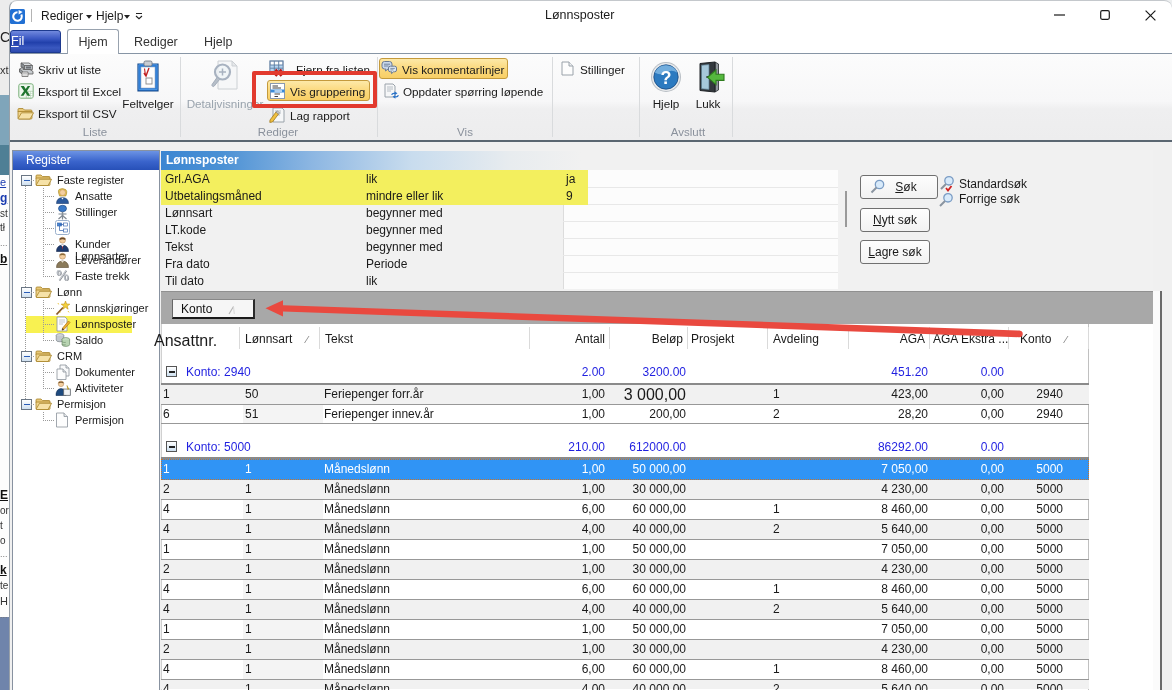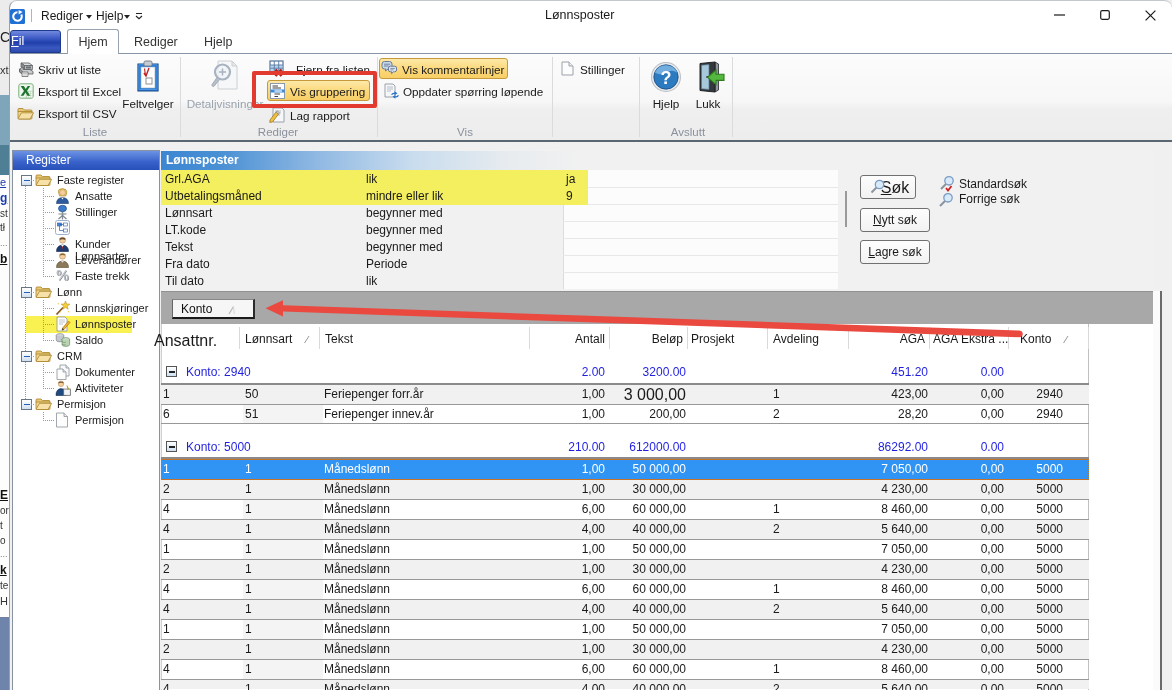--- a/index.html
+++ b/index.html
@@ -362,21 +362,21 @@
 <div class="txt" style="left:366px;top:205px;font-size:12px;line-height:16px;">begynner med</div>
 <div class="txt" style="left:165px;top:222px;font-size:12px;line-height:16px;">LT.kode</div>
 <div class="txt" style="left:366px;top:222px;font-size:12px;line-height:16px;">begynner med</div>
 <div class="txt" style="left:165px;top:239px;font-size:12px;line-height:16px;">Tekst</div>
 <div class="txt" style="left:366px;top:239px;font-size:12px;line-height:16px;">begynner med</div>
 <div class="txt" style="left:165px;top:256px;font-size:12px;line-height:16px;">Fra dato</div>
 <div class="txt" style="left:366px;top:256px;font-size:12px;line-height:16px;">Periode</div>
 <div class="txt" style="left:165px;top:273px;font-size:12px;line-height:16px;">Til dato</div>
 <div class="txt" style="left:366px;top:273px;font-size:12px;line-height:16px;">lik</div>
 <div class="ab" style="left:845px;top:191px;width:2px;height:36px;background:#9a9a9a;"></div>
-<div style="position:absolute;width:56px;height:24px;border:1px solid #707070;border-radius:3px;background:linear-gradient(180deg,#fdfdfd,#f2f2f2);font-size:16px;color:#1a1a1a;text-align:center;left:860px;top:175px;line-height:23px;padding-left:14px;"><span style="text-decoration:underline">S</span>øk</div>
+<div style="position:absolute;width:78px;height:24px;border:1px solid #707070;border-radius:3px;background:linear-gradient(180deg,#fdfdfd,#f2f2f2);font-size:12px;color:#1a1a1a;text-align:center;left:860px;top:175px;line-height:23px;padding-left:14px;"><span style="text-decoration:underline">S</span>øk</div>
 <svg class="ab" style="left:869px;top:179px;" width="17" height="16" viewBox="0 0 17 16">
 <circle cx="10.5" cy="5.5" r="4.2" fill="#d8eafa" stroke="#7a9cc4" stroke-width="1.3"></circle>
 <path d="M7.5 8.5 L2.5 13.5" stroke="#8a94a0" stroke-width="2"></path>
 </svg>
 <div style="position:absolute;width:70px;height:24px;border:1px solid #707070;border-radius:3px;background:linear-gradient(180deg,#fdfdfd,#f2f2f2);font-size:12px;color:#1a1a1a;text-align:center;left:860px;top:208px;line-height:23px;"><span style="text-decoration:underline">N</span>ytt søk</div>
 <div style="position:absolute;width:70px;height:24px;border:1px solid #707070;border-radius:3px;background:linear-gradient(180deg,#fdfdfd,#f2f2f2);font-size:12px;color:#1a1a1a;text-align:center;left:860px;top:240px;line-height:23px;"><span style="text-decoration:underline">L</span>agre søk</div>
 <svg class="ab" style="left:938px;top:175px;" width="18" height="18" viewBox="0 0 18 18">
 <circle cx="11" cy="5.8" r="4.2" fill="#d8eafa" stroke="#7a9cc4" stroke-width="1.3"></circle>
 <path d="M8 9 L3 14" stroke="#8a94a0" stroke-width="2"></path>
 <path d="M8 13 L10 15.5 L13.5 11" stroke="#d02020" stroke-width="1.8" fill="none"></path>

